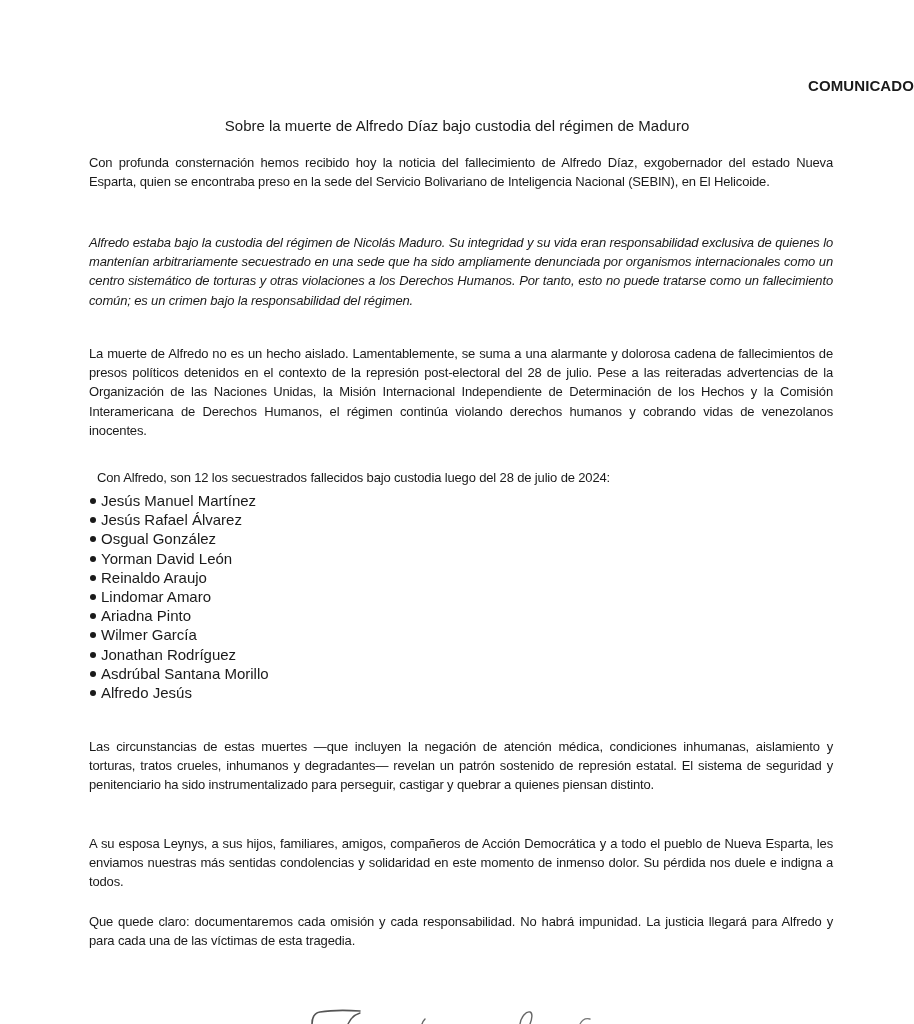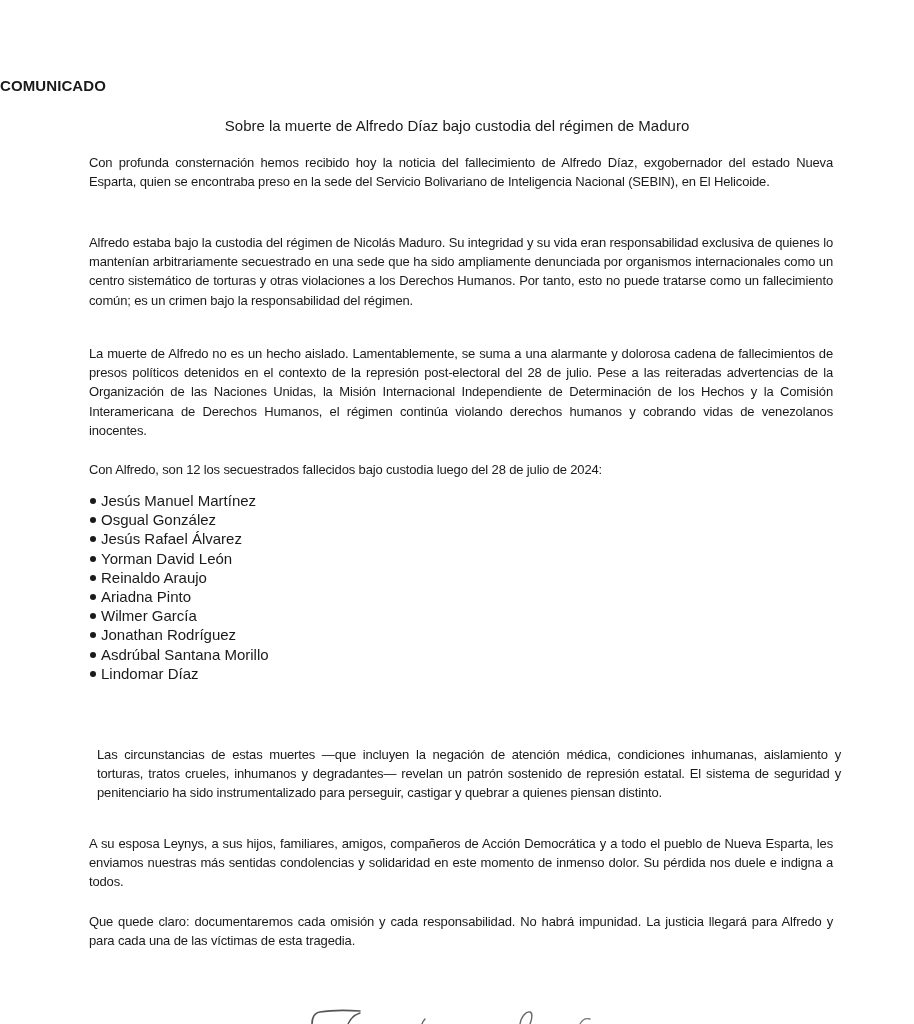--- a/index.html
+++ b/index.html
@@ -2,35 +2,35 @@
 <html><head>
   <meta charset="utf-8">
   <style>
     html, body { margin: 0; padding: 0; background: #ffffff; }
     body {
       width: 914px; height: 1024px; overflow: hidden; position: relative;
       font-family: "Liberation Sans", sans-serif; color: #1a1a1a;
     }
     .page { position: absolute; left: 0; top: 0; width: 914px; height: 1024px; }
     .title {
-      position: absolute; left: 0; top: 77px; width: 914px; text-align: left;
+      position: absolute; left: 0; top: 77px; width: 914px; text-align: right;
       font-weight: bold; font-size: 15px; letter-spacing: 0.1px;
     }
     .subtitle {
       position: absolute; left: 0; top: 117px; width: 914px; text-align: center;
       font-size: 15px;
     }
     .body-text {
       position: absolute; left: 89px; width: 744px;
       font-size: 13px; line-height: 19.2px; text-align: justify;
       letter-spacing: -0.15px;
     }
     .body-text.last-left { text-align-last: left; }
     #p1 { top: 153px; }
-    #p2 { top: 233px; }
+    #p2 { top: 233px; font-style: italic; }
     #p3 { top: 344px; }
     #p4 { top: 460px; }
     .victims {
       position: absolute; left: 89px; top: 491px; margin: 0; padding: 0;
       list-style: none; font-size: 15px; line-height: 19.2px;
     }
     .victims li { position: relative; padding-left: 12px; }
     .victims li .bullet {
       position: absolute; left: 1px; top: 7px; width: 6px; height: 6px;
       border-radius: 50%; background: #1a1a1a;
@@ -43,36 +43,37 @@
 </head>
 <body>
 
 <div class="page">
   <div class="title">COMUNICADO</div>
   <div class="subtitle">Sobre la muerte de Alfredo Díaz bajo custodia del régimen de Maduro</div>
 
   <p class="body-text" id="p1" style="margin:0">Con profunda consternación hemos recibido hoy la noticia del fallecimiento de Alfredo Díaz, exgobernador del estado Nueva Esparta, quien se encontraba preso en la sede del Servicio Bolivariano de Inteligencia Nacional (SEBIN), en El Helicoide.</p>
   <p class="body-text" id="p2" style="margin:0">Alfredo estaba bajo la custodia del régimen de Nicolás Maduro. Su integridad y su vida eran responsabilidad exclusiva de quienes lo mantenían arbitrariamente secuestrado en una sede que ha sido ampliamente denunciada por organismos internacionales como un centro sistemático de torturas y otras violaciones a los Derechos Humanos. Por tanto, esto no puede tratarse como un fallecimiento común; es un crimen bajo la responsabilidad del régimen.</p>
   <p class="body-text" id="p3" style="margin:0">La muerte de Alfredo no es un hecho aislado. Lamentablemente, se suma a una alarmante y dolorosa cadena de fallecimientos de presos políticos detenidos en el contexto de la represión post-electoral del 28 de julio. Pese a las reiteradas advertencias de la Organización de las Naciones Unidas, la Misión Internacional Independiente de Determinación de los Hechos y la Comisión Interamericana de Derechos Humanos, el régimen continúa violando derechos humanos y cobrando vidas de venezolanos inocentes.</p>
-  <p class="body-text last-left" id="p4" style="margin:0">Con Alfredo, son 12 los secuestrados fallecidos bajo custodia luego del 28 de julio de 2024:</p>
+  <p class="body-text last-left" id="p4" style="margin:8px">Con Alfredo, son 12 los secuestrados fallecidos bajo custodia luego del 28 de julio de 2024:</p>
 
   <ul class="victims">
     <li><span class="bullet"></span><span>Jesús Manuel Martínez</span></li>
+    <li><span class="bullet"></span><span>Jesús Rafael Álvarez</span></li>
     <li><span class="bullet"></span><span>Osgual González</span></li>
-    <li><span class="bullet"></span><span>Jesús Rafael Álvarez</span></li>
     <li><span class="bullet"></span><span>Yorman David León</span></li>
     <li><span class="bullet"></span><span>Reinaldo Araujo</span></li>
+    <li><span class="bullet"></span><span>Lindomar Amaro</span></li>
     <li><span class="bullet"></span><span>Ariadna Pinto</span></li>
     <li><span class="bullet"></span><span>Wilmer García</span></li>
     <li><span class="bullet"></span><span>Jonathan Rodríguez</span></li>
     <li><span class="bullet"></span><span>Asdrúbal Santana Morillo</span></li>
-    <li><span class="bullet"></span><span>Lindomar Díaz</span></li>
+    <li><span class="bullet"></span><span>Alfredo Jesús</span></li>
   </ul>
 
-  <p class="body-text" id="p5" style="margin:8px">Las circunstancias de estas muertes —que incluyen la negación de atención médica, condiciones inhumanas, aislamiento y torturas, tratos crueles, inhumanos y degradantes— revelan un patrón sostenido de represión estatal. El sistema de seguridad y penitenciario ha sido instrumentalizado para perseguir, castigar y quebrar a quienes piensan distinto.</p>
+  <p class="body-text" id="p5" style="margin:0">Las circunstancias de estas muertes —que incluyen la negación de atención médica, condiciones inhumanas, aislamiento y torturas, tratos crueles, inhumanos y degradantes— revelan un patrón sostenido de represión estatal. El sistema de seguridad y penitenciario ha sido instrumentalizado para perseguir, castigar y quebrar a quienes piensan distinto.</p>
   <p class="body-text" id="p6" style="margin:0">A su esposa Leynys, a sus hijos, familiares, amigos, compañeros de Acción Democrática y a todo el pueblo de Nueva Esparta, les enviamos nuestras más sentidas condolencias y solidaridad en este momento de inmenso dolor. Su pérdida nos duele e indigna a todos.</p>
   <p class="body-text" id="p7" style="margin:0">Que quede claro: documentaremos cada omisión y cada responsabilidad. No habrá impunidad. La justicia llegará para Alfredo y para cada una de las víctimas de esta tragedia.</p>
 
   <svg class="signature" viewBox="0 0 360 19">
     <path d="M22 19 C22 12, 24 8, 30 7 C42 5, 55 5, 70 6" fill="none" stroke="#555" stroke-width="1.6" stroke-linecap="round"></path>
     <path d="M58 19 C60 14, 64 10, 70 8" fill="none" stroke="#555" stroke-width="1.4" stroke-linecap="round"></path>
     <path d="M132 19 C133 16, 134 15, 135 14" fill="none" stroke="#666" stroke-width="1.4" stroke-linecap="round"></path>
     <path d="M230 19 C231 12, 236 6, 240 7 C243 8, 242 14, 240 19" fill="none" stroke="#666" stroke-width="1.4" stroke-linecap="round"></path>
     <path d="M290 19 C292 15, 296 13, 300 14" fill="none" stroke="#777" stroke-width="1.3" stroke-linecap="round"></path>
   </svg>

